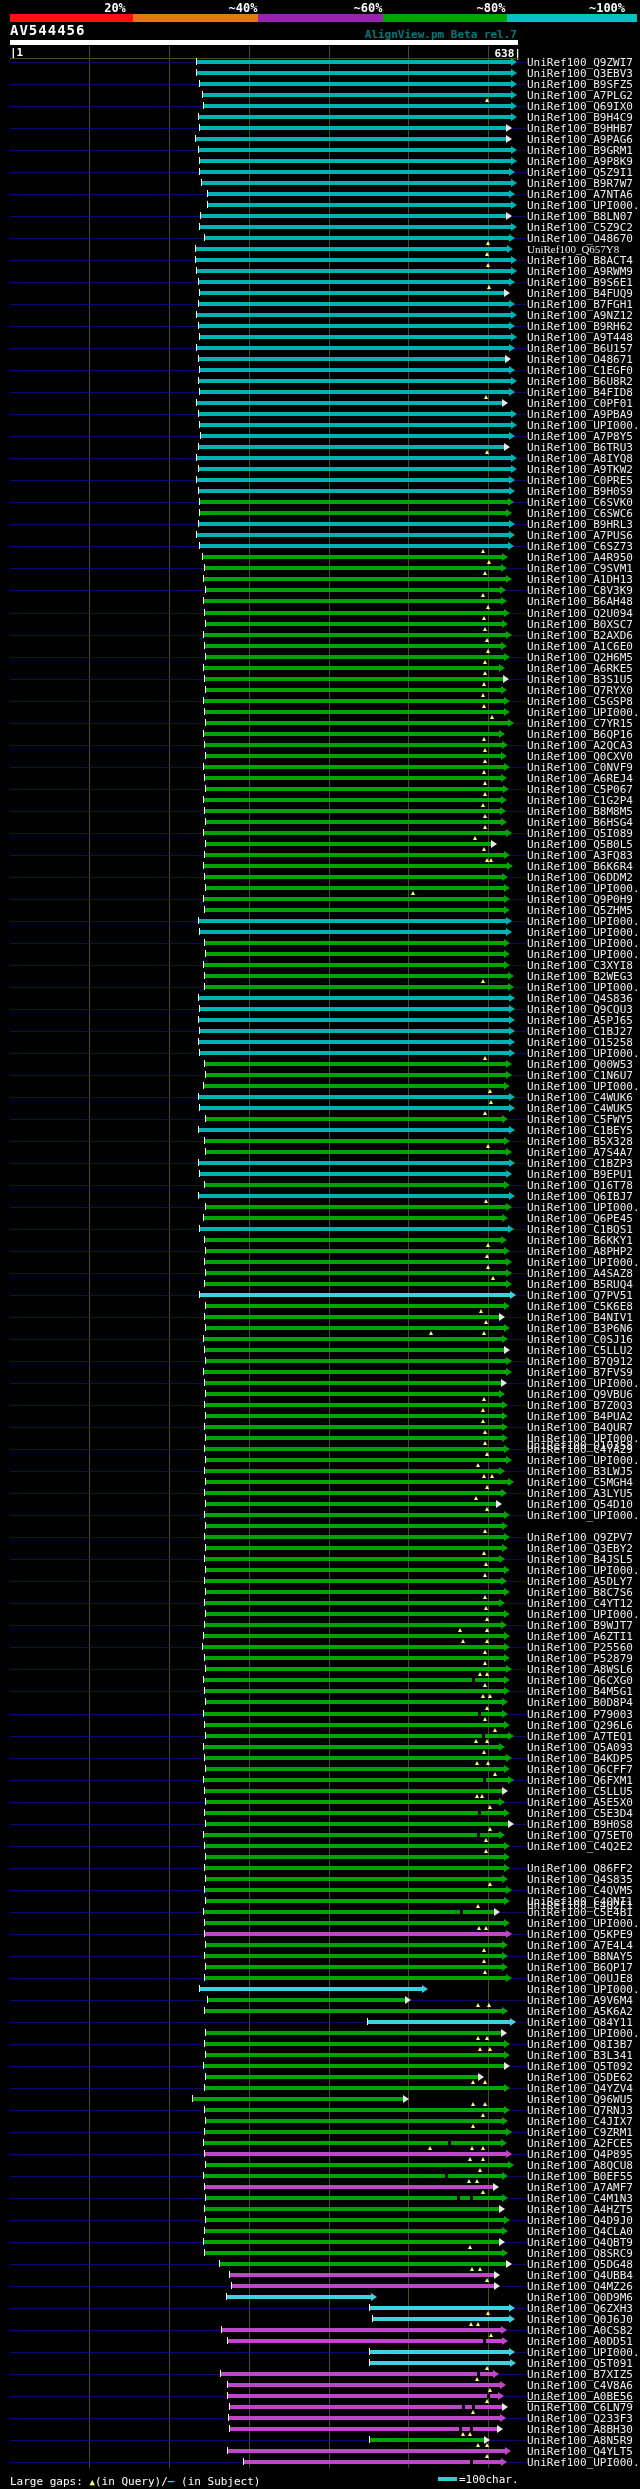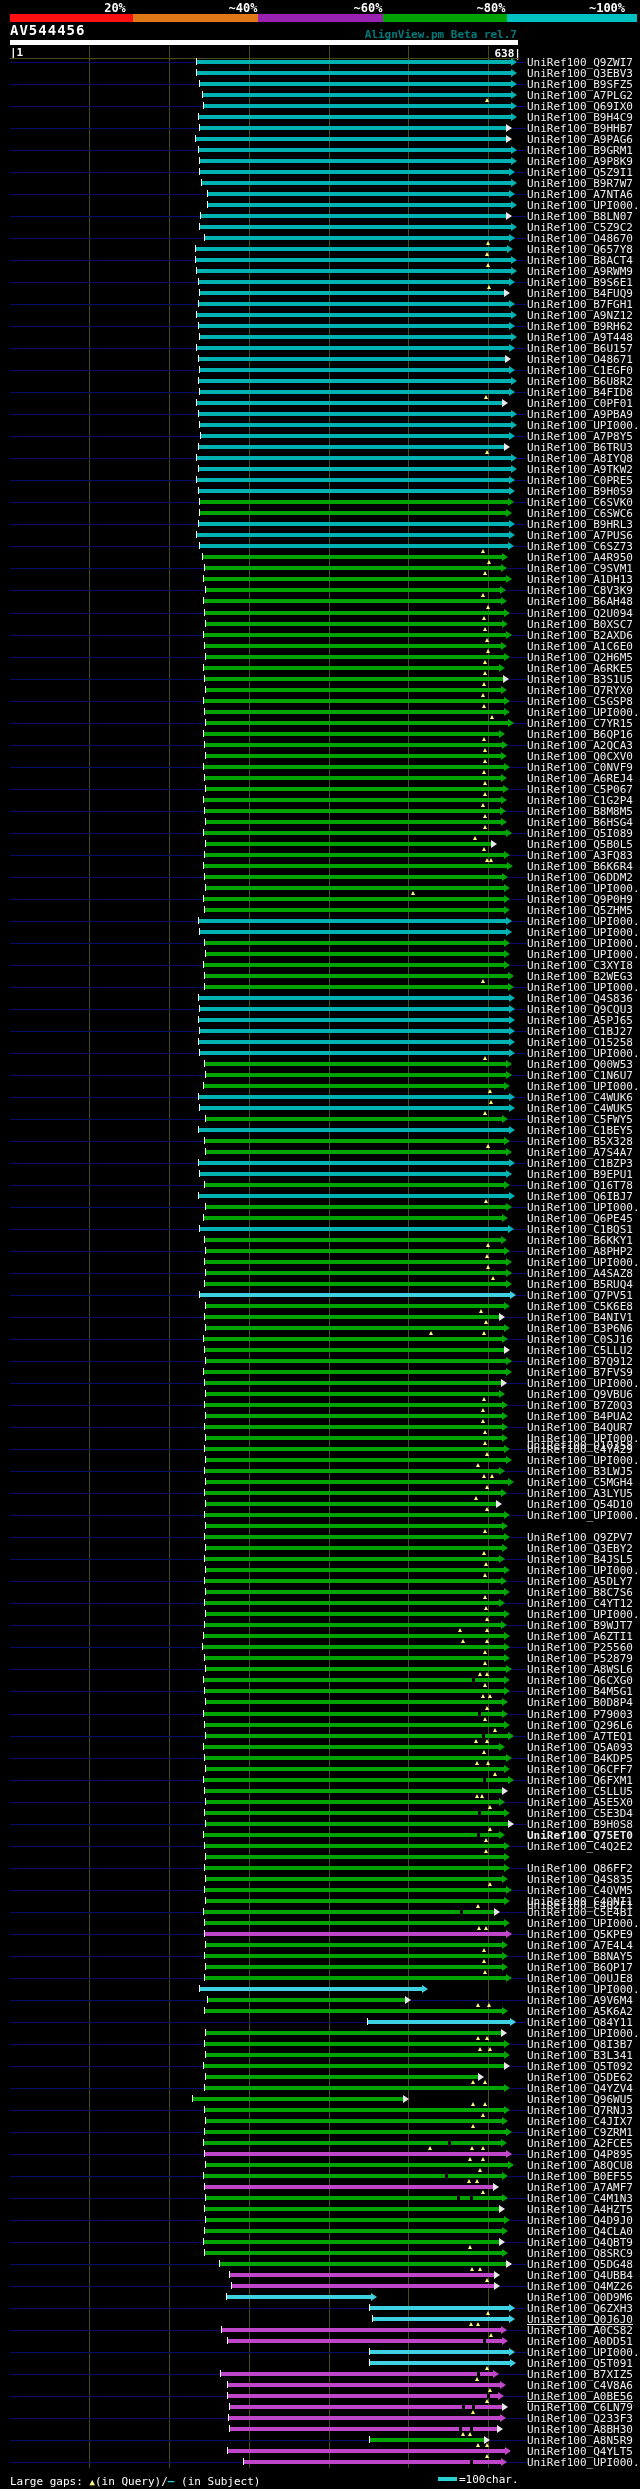--- a/index.html
+++ b/index.html
@@ -141,21 +141,21 @@
       <div class="hit-label" style="top: 222px;">UniRef100_C5Z9C2</div>
       <div class="rowline" style="top: 238px;"></div>
       <div class="bar" style="left: 205px; top: 236px; width: 304px; background: rgb(0, 178, 178);"></div>
       <div class="tick" style="left: 204px; top: 234px;"></div>
       <div class="arrow" style="left: 509px; top: 234px; border-left: 6px solid rgb(0, 178, 178);"></div>
       <div class="hit-label" style="top: 233px;">UniRef100_O48670</div>
       <div class="bar" style="left: 196px; top: 247px; width: 311px; background: rgb(0, 178, 178);"></div>
       <div class="tick" style="left: 195px; top: 245px;"></div>
       <div class="arrow" style="left: 507px; top: 245px; border-left: 6px solid rgb(0, 178, 178);"></div>
       <div class="gapmark" style="left: 486px; top: 241px;"></div>
-      <div class="hit-label" style="top: 244px;">UniRef100_Q657Y8</div>
+      <div class="hit-label" style="top: 244px; font-family: Liberation Serif, serif;">UniRef100_Q657Y8</div>
       <div class="rowline" style="top: 260px;"></div>
       <div class="bar" style="left: 196px; top: 258px; width: 315px; background: rgb(0, 178, 178);"></div>
       <div class="tick" style="left: 195px; top: 256px;"></div>
       <div class="arrow" style="left: 511px; top: 256px; border-left: 6px solid rgb(0, 178, 178);"></div>
       <div class="gapmark" style="left: 485px; top: 252px;"></div>
       <div class="hit-label" style="top: 255px;">UniRef100_B8ACT4</div>
       <div class="bar" style="left: 197px; top: 269px; width: 314px; background: rgb(0, 178, 178);"></div>
       <div class="tick" style="left: 196px; top: 267px;"></div>
       <div class="arrow" style="left: 511px; top: 267px; border-left: 6px solid rgb(0, 178, 178);"></div>
       <div class="gapmark" style="left: 486px; top: 263px;"></div>
@@ -887,21 +887,21 @@
       <div class="rowline" style="top: 1824px;"></div>
       <div class="bar" style="left: 206px; top: 1822px; width: 302px; background: rgb(0, 164, 0);"></div>
       <div class="tick" style="left: 205px; top: 1820px;"></div>
       <div class="arrow" style="left: 508px; top: 1820px; border-left: 6px solid rgb(232, 232, 232);"></div>
       <div class="hit-label" style="top: 1819px;">UniRef100_B9H0S8</div>
       <div class="bar" style="left: 204px; top: 1833px; width: 295px; background: rgb(0, 164, 0);"></div>
       <div class="tick" style="left: 203px; top: 1831px;"></div>
       <div class="arrow" style="left: 499px; top: 1831px; border-left: 6px solid rgb(0, 164, 0);"></div>
       <div class="dash" style="left: 477px; top: 1833px;"></div>
       <div class="gapmark" style="left: 488px; top: 1827px;"></div>
-      <div class="hit-label" style="top: 1830px; font-weight: bold;">UniRef100_Q75ET0</div>
+      <div class="hit-label" style="top: 1830px;">UniRef100_Q75ET0</div>
       <div class="rowline" style="top: 1846px;"></div>
       <div class="bar" style="left: 205px; top: 1844px; width: 299px; background: rgb(0, 164, 0);"></div>
       <div class="tick" style="left: 204px; top: 1842px;"></div>
       <div class="arrow" style="left: 504px; top: 1842px; border-left: 6px solid rgb(0, 164, 0);"></div>
       <div class="gapmark" style="left: 484px; top: 1838px;"></div>
       <div class="hit-label" style="top: 1841px;">UniRef100_C4Q2E2</div>
       <div class="bar" style="left: 206px; top: 1855px; width: 298px; background: rgb(0, 164, 0);"></div>
       <div class="tick" style="left: 205px; top: 1853px;"></div>
       <div class="arrow" style="left: 504px; top: 1853px; border-left: 6px solid rgb(0, 164, 0);"></div>
       <div class="gapmark" style="left: 484px; top: 1849px;"></div>
@@ -1125,21 +1125,21 @@
       <div class="hit-label" style="top: 2292px;">UniRef100_Q0D9M6</div>
       <div class="rowline" style="top: 2308px;"></div>
       <div class="bar" style="left: 370px; top: 2306px; width: 139px; background: rgb(62, 209, 226);"></div>
       <div class="tick" style="left: 369px; top: 2304px;"></div>
       <div class="arrow" style="left: 509px; top: 2304px; border-left: 6px solid rgb(62, 209, 226);"></div>
       <div class="hit-label" style="top: 2303px;">UniRef100_Q6ZXH3</div>
       <div class="bar" style="left: 373px; top: 2317px; width: 136px; background: rgb(62, 209, 226);"></div>
       <div class="tick" style="left: 372px; top: 2315px;"></div>
       <div class="arrow" style="left: 509px; top: 2315px; border-left: 6px solid rgb(62, 209, 226);"></div>
       <div class="gapmark" style="left: 486px; top: 2311px;"></div>
-      <div class="hit-label" style="top: 2314px; text-decoration: underline;">UniRef100_Q0J6J0</div>
+      <div class="hit-label" style="top: 2314px;">UniRef100_Q0J6J0</div>
       <div class="rowline" style="top: 2330px;"></div>
       <div class="bar" style="left: 222px; top: 2328px; width: 279px; background: rgb(191, 70, 200);"></div>
       <div class="tick" style="left: 221px; top: 2326px;"></div>
       <div class="arrow" style="left: 501px; top: 2326px; border-left: 6px solid rgb(191, 70, 200);"></div>
       <div class="gapmark" style="left: 469px; top: 2322px;"></div>
       <div class="gapmark" style="left: 476px; top: 2322px;"></div>
       <div class="hit-label" style="top: 2325px;">UniRef100_A0CS82</div>
       <div class="bar" style="left: 228px; top: 2339px; width: 274px; background: rgb(191, 70, 200);"></div>
       <div class="tick" style="left: 227px; top: 2337px;"></div>
       <div class="arrow" style="left: 502px; top: 2337px; border-left: 6px solid rgb(191, 70, 200);"></div>

